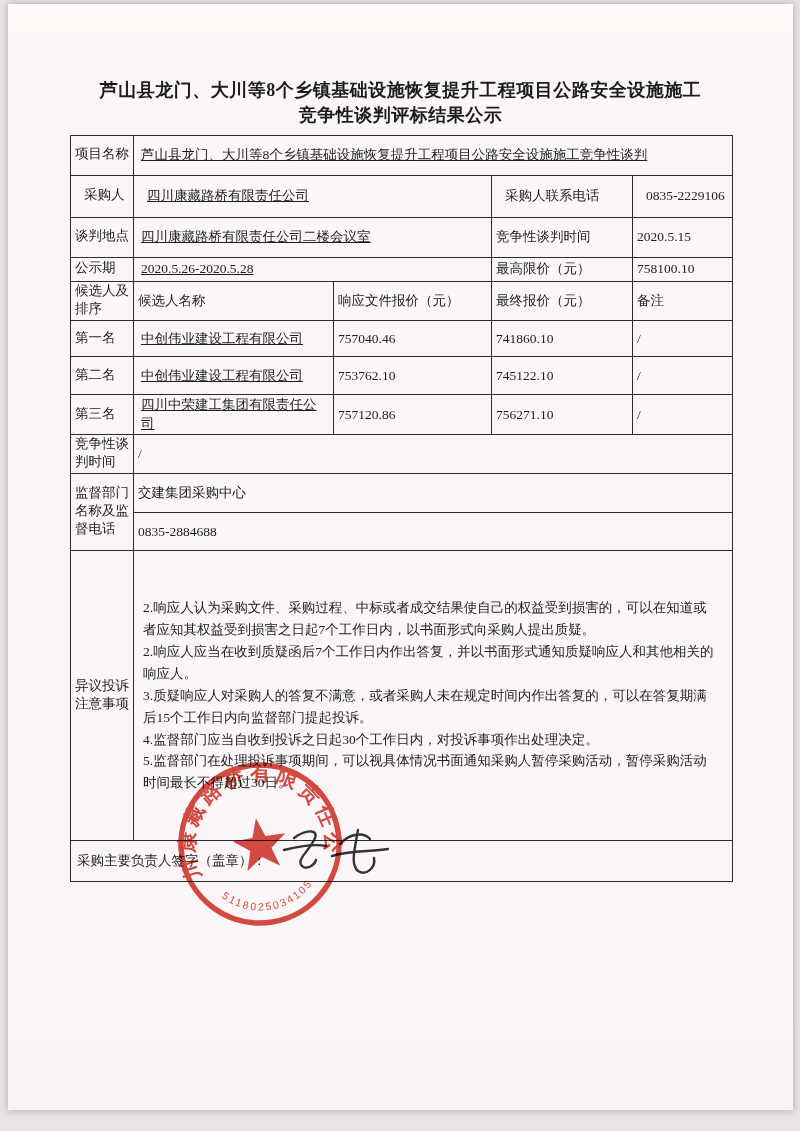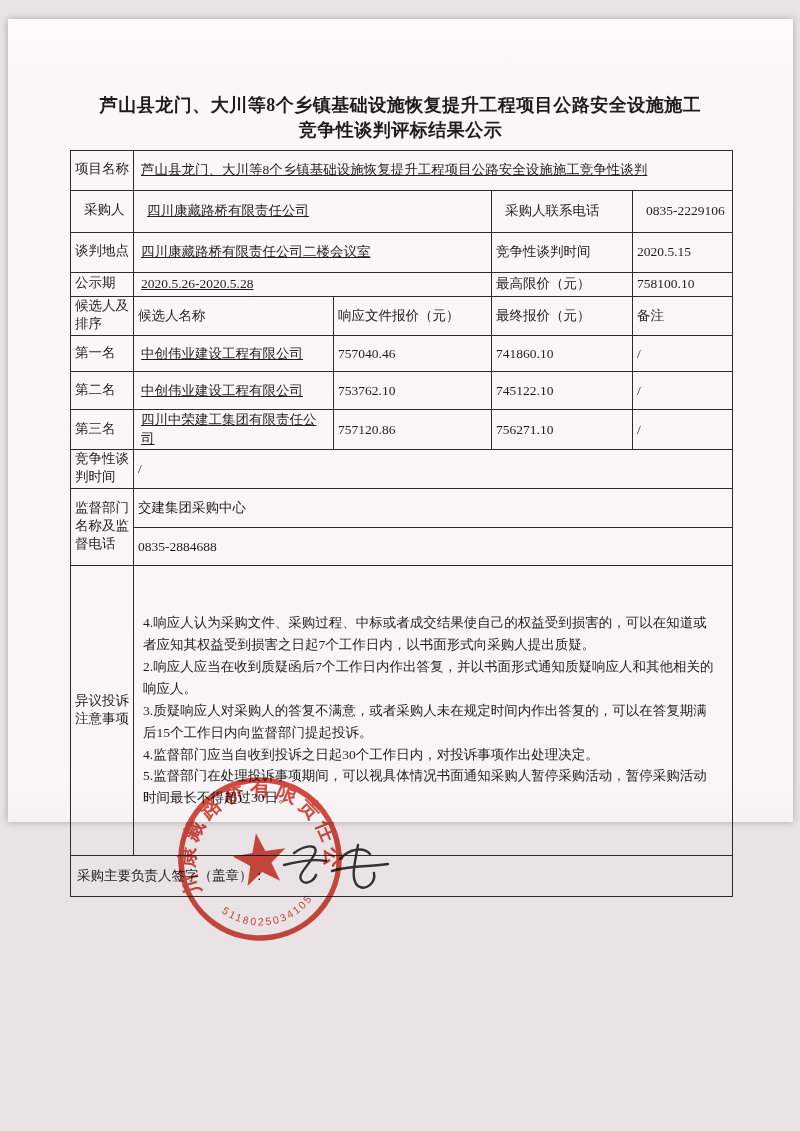--- a/index.html
+++ b/index.html
@@ -4,21 +4,21 @@
 <style>
   * { margin:0; padding:0; box-sizing:border-box; }
   html,body { width:800px; height:1131px; }
   body {
     font-family:"Liberation Serif","DejaVu Serif",serif;
     background:#e9e3e5;
     position:relative;
     overflow:hidden;
   }
   .paper {
-    position:absolute; left:8px; top:19px; width:785px; height:803px;
+    position:absolute; left:8px; top:4px; width:785px; height:1106px;
     background:linear-gradient(180deg,#fdfbf7 0%, #fbf7f9 6%, #faf6f8 90%, #f7f2f4 100%);
     box-shadow:0 0 7px rgba(60,50,55,.35);
   }
   .title {
     position:absolute; left:0; top:74px; width:785px;
     text-align:center; font-weight:bold; font-size:18px; line-height:25px;
     color:#1c1c1c; letter-spacing:.5px;
   }
   table.main {
     position:absolute; left:62px; top:131px; width:663px;
@@ -137,21 +137,21 @@
       <td class="lbl c" rowspan="2">监督部门名称及监督电话</td>
       <td class="c" colspan="4">交建集团采购中心</td>
     </tr>
     <tr class="h38">
       <td class="c" colspan="4">0835-2884688</td>
     </tr>
 
     <tr class="h290">
       <td class="lbl">异议投诉注意事项</td>
       <td class="obj-cell" colspan="4">
-        <div class="obj-item">4.响应人认为采购文件、采购过程、中标或者成交结果使自己的权益受到损害的，可以在知道或者应知其权益受到损害之日起7个工作日内，以书面形式向采购人提出质疑。</div>
+        <div class="obj-item">2.响应人认为采购文件、采购过程、中标或者成交结果使自己的权益受到损害的，可以在知道或者应知其权益受到损害之日起7个工作日内，以书面形式向采购人提出质疑。</div>
         <div class="obj-item">2.响应人应当在收到质疑函后7个工作日内作出答复，并以书面形式通知质疑响应人和其他相关的响应人。</div>
         <div class="obj-item">3.质疑响应人对采购人的答复不满意，或者采购人未在规定时间内作出答复的，可以在答复期满后15个工作日内向监督部门提起投诉。</div>
         <div class="obj-item">4.监督部门应当自收到投诉之日起30个工作日内，对投诉事项作出处理决定。</div>
         <div class="obj-item">5.监督部门在处理投诉事项期间，可以视具体情况书面通知采购人暂停采购活动，暂停采购活动时间最长不得超过30日。</div>
       </td>
     </tr>
 
     <tr class="h41">
       <td class="sig-cell" colspan="5">
         <span>采购主要负责人签字（盖章）：</span>

